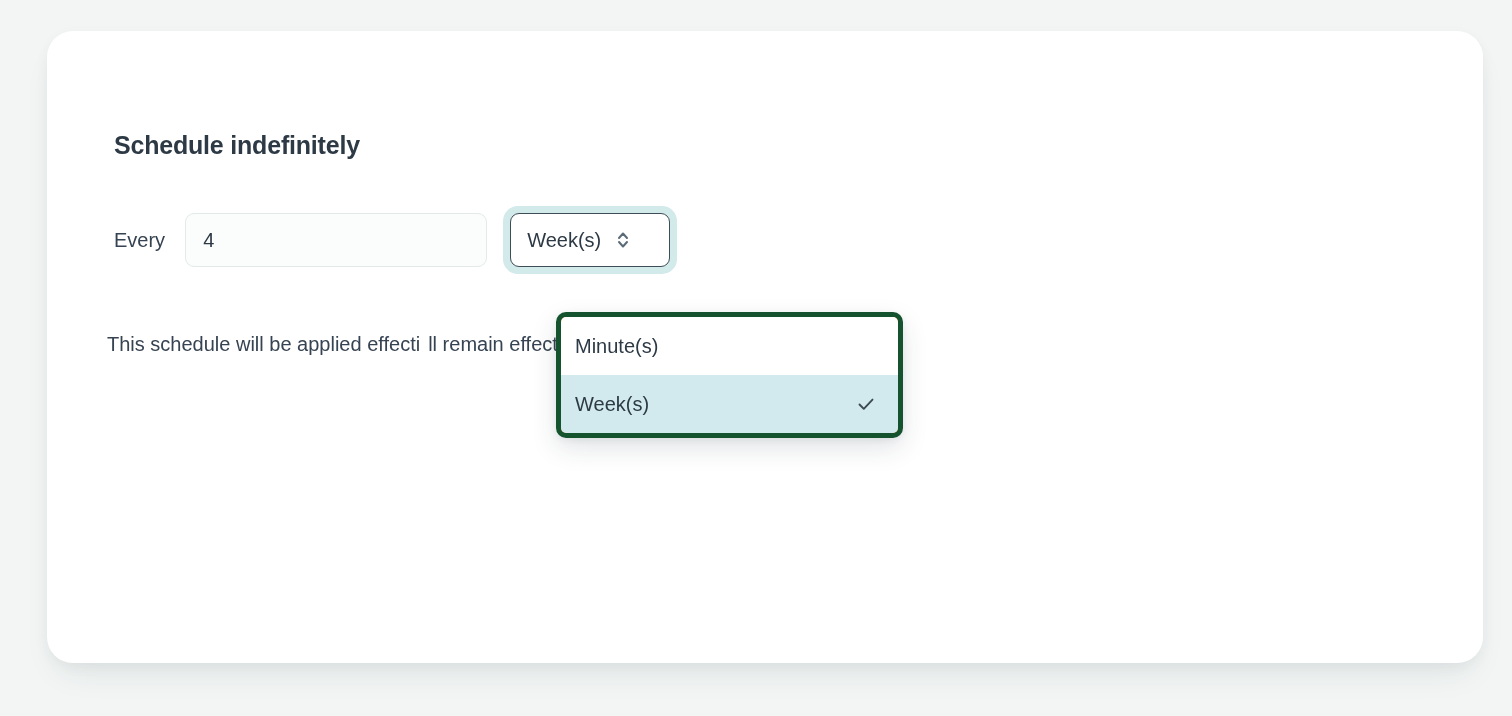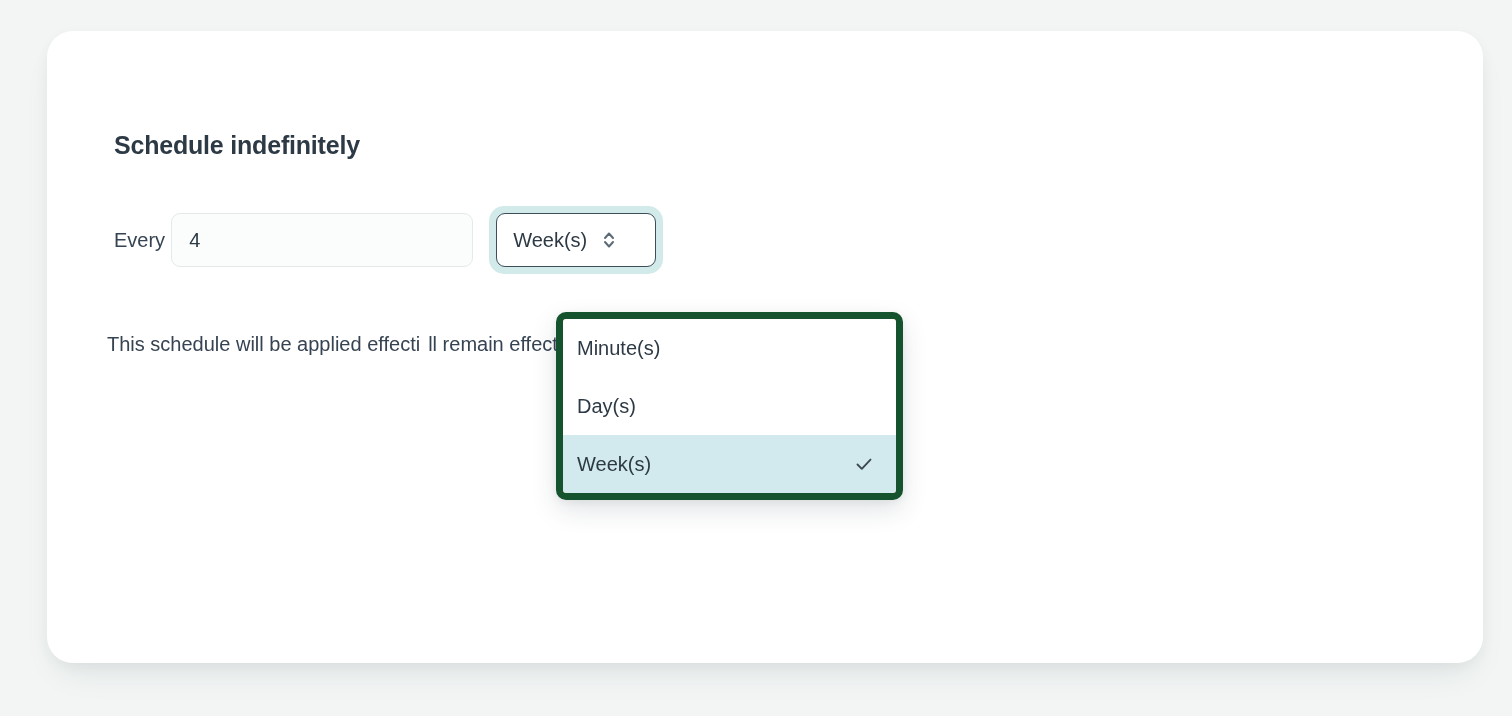--- a/index.html
+++ b/index.html
@@ -53,21 +53,21 @@
     left: 114px;
     top: 213px;
     display: flex;
     align-items: center;
     height: 54px;
   }
 
   .every-label {
     font-size: 20px;
     color: #364352;
-    margin-right: 6px;
+    margin-right: 20px;
     white-space: nowrap;
   }
 
   .qty-input {
     width: 302px;
     height: 54px;
     border: 1px solid #e4eaea;
     border-radius: 9px;
     background: #fbfcfc;
     font-family: "Liberation Sans", sans-serif;
@@ -150,21 +150,21 @@
     white-space: nowrap;
   }
 
   
   .dropdown {
     position: absolute;
     left: 556px;
     top: 312px;
     width: 347px;
     background: #f97316;
-    border: 7px solid #14532d;
+    border: 5px solid #14532d;
     border-radius: 10px;
     box-shadow: 0 10px 26px rgba(30, 50, 60, 0.13),
                 0 2px 7px rgba(30, 50, 60, 0.07);
     overflow: hidden;
     z-index: 40;
   }
 
   .dd-option {
     height: 58px;
     display: flex;
@@ -231,24 +231,20 @@
     </div>
   </div>
 
   <div class="dropdown">
     <div class="dd-option">
       <span class="opt-label">Minute(s)</span>
 
     </div>
 
 
-    <div class="dd-option">
-      <span class="opt-label">Day(s)</span>
-
-    </div>
 
     <div class="dd-option selected">
       <span class="opt-label">Week(s)</span>
       <svg class="check-icon" viewBox="0 0 20 20" fill="none">
         <path d="M3.5 10.5 L7.8 14.8 L16.5 5.6" stroke="#3d4a54" stroke-width="1.9" stroke-linecap="round" stroke-linejoin="round"></path>
       </svg>
     </div>
   </div>
 
 </div>

